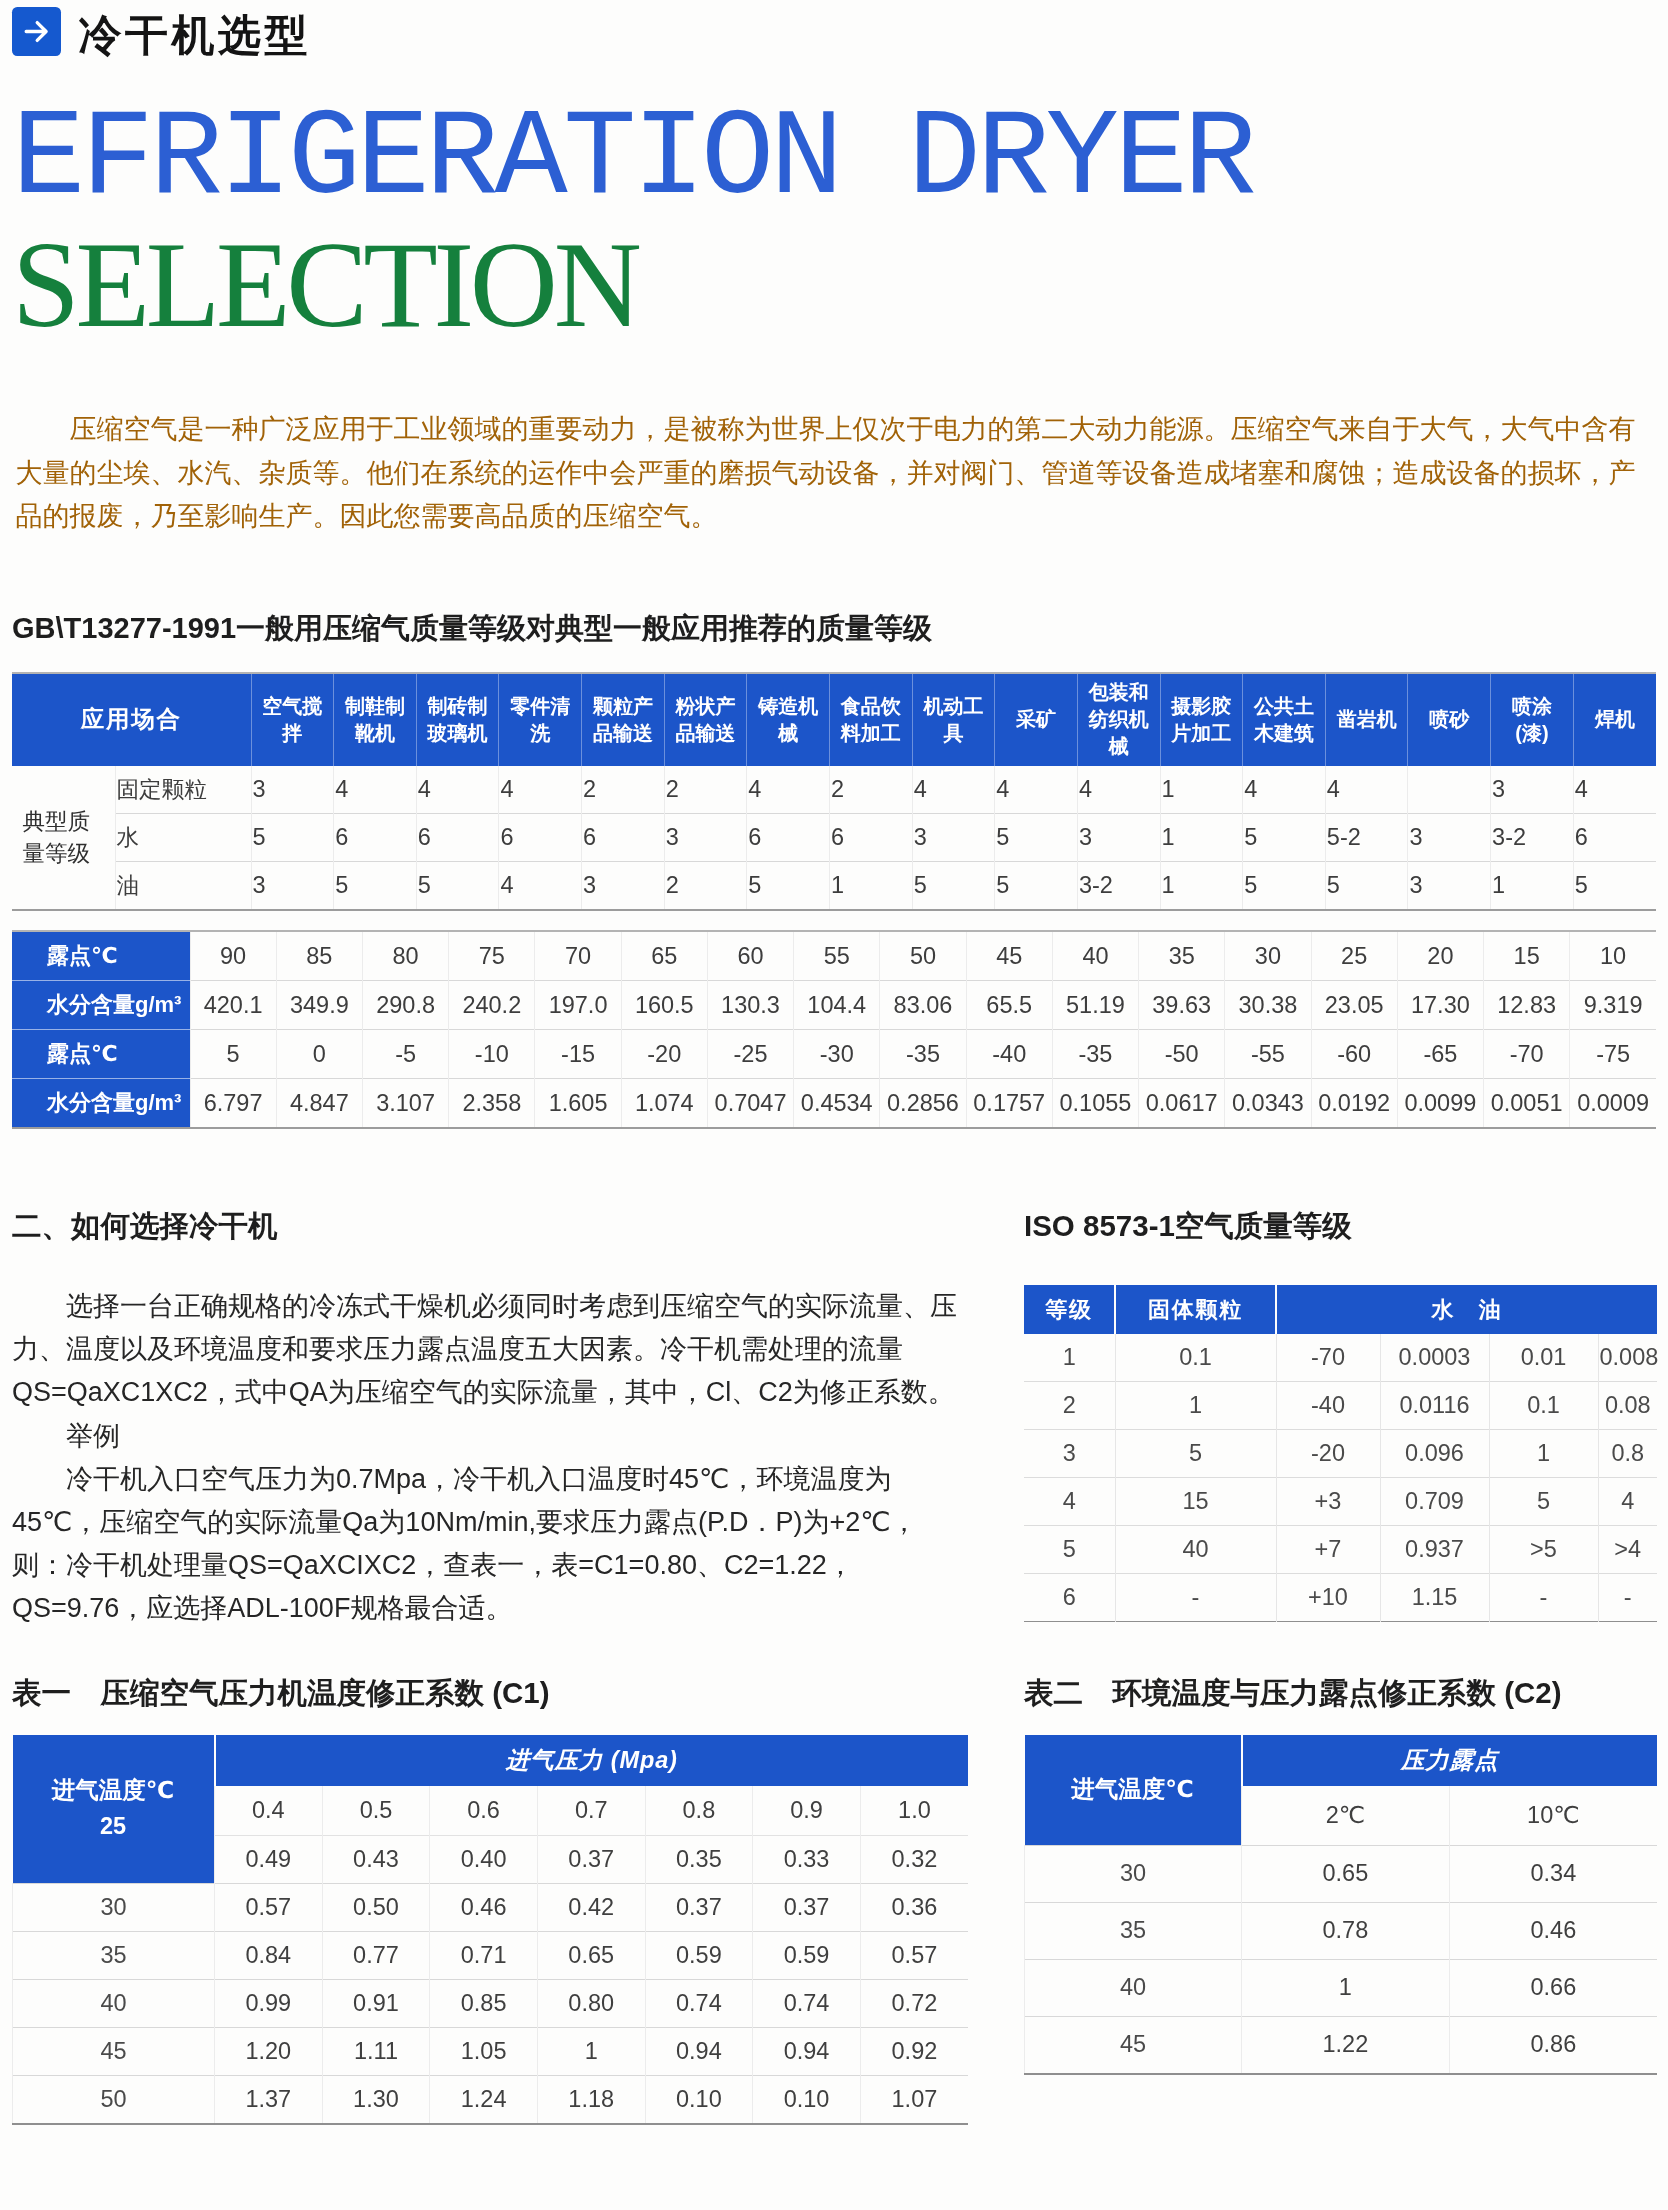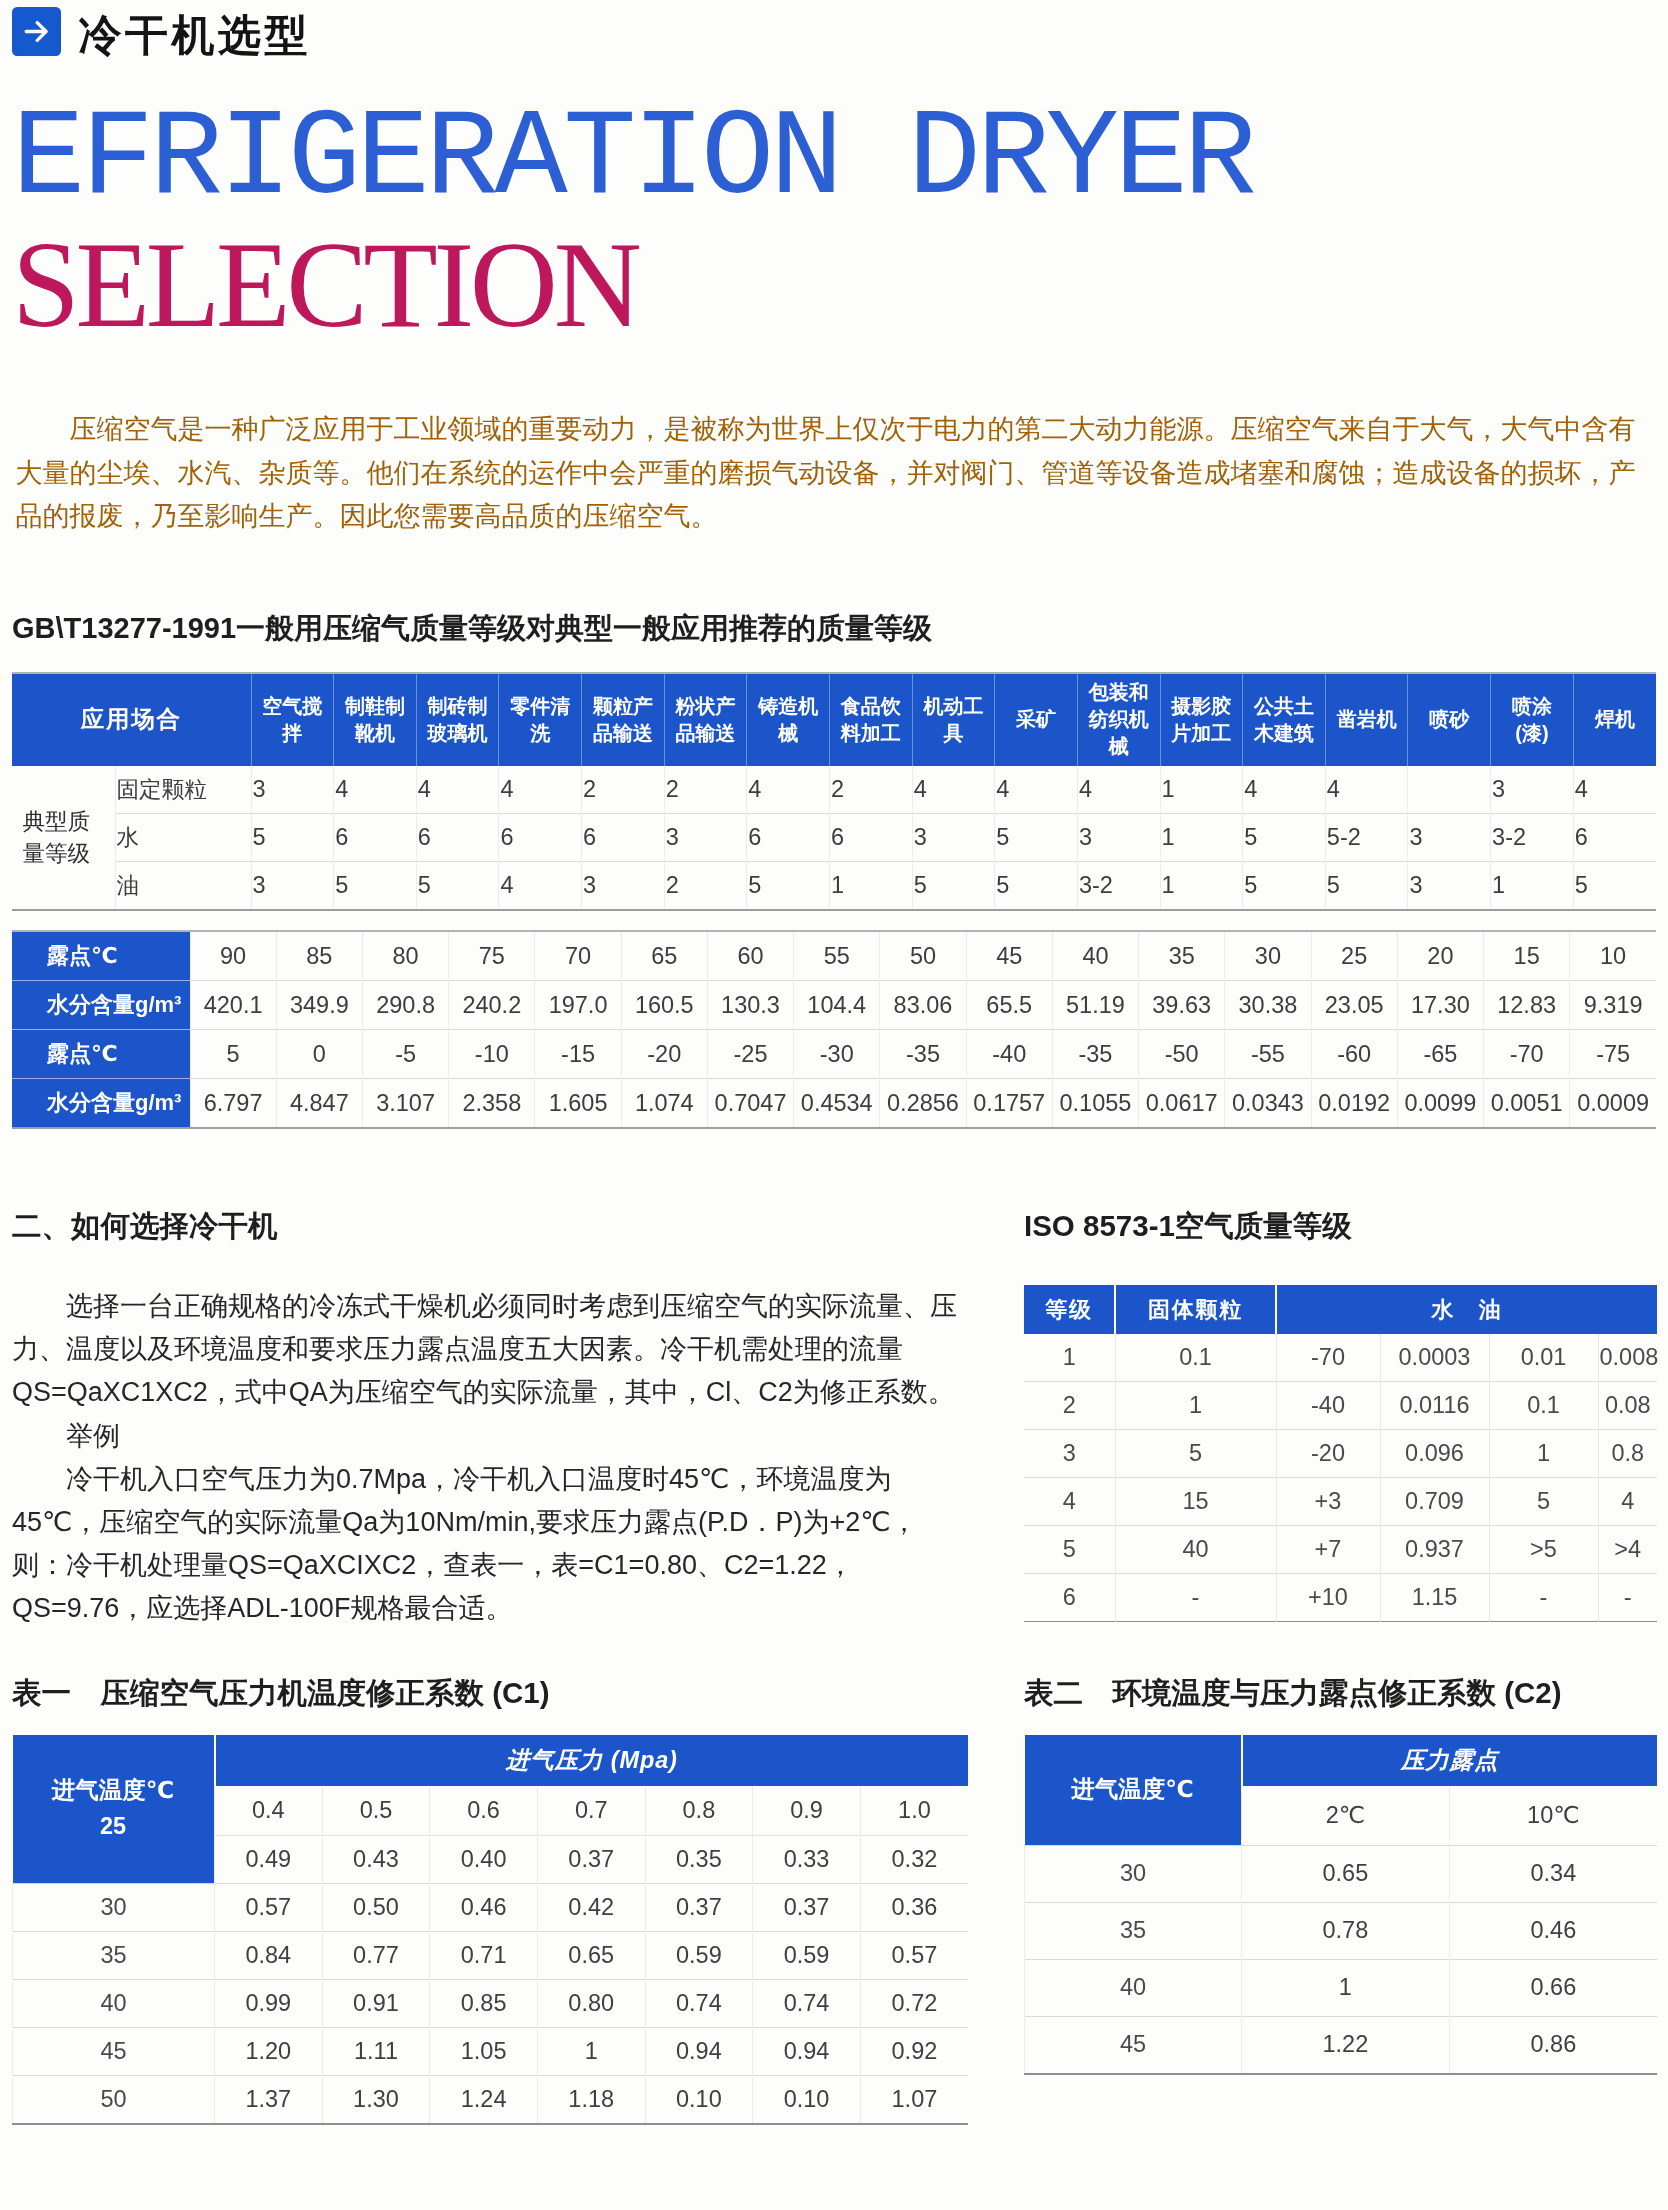--- a/index.html
+++ b/index.html
@@ -9,21 +9,21 @@
   
   .page-header{display:flex;align-items:flex-start;gap:17.4px;}
   .hdr-icon{width:49px;height:49px;background:#1559cf;border-radius:5.2px;
     display:flex;align-items:center;justify-content:center;flex:none;}
   .hdr-icon svg{width:33px;height:33px;}
   h1.page-title{font-size:43px;font-weight:700;margin:0;color:#141414;letter-spacing:3.5px;}
 
   .big-title{margin-top:37px;font-family:Liberation Mono, monospace;
     font-size:122px;line-height:.95;color:#2c5fd3;letter-spacing:-4.3px;font-weight:400;}
   .big-subtitle{margin-top:8.7px;font-family:"Liberation Serif","DejaVu Serif",serif;
-    font-size:122px;line-height:.95;color:#be185d;letter-spacing:-4.3px;font-weight:400;}
+    font-size:122px;line-height:.95;color:#15803d;letter-spacing:-4.3px;font-weight:400;}
 
   .intro{margin:66px 3.5px 0 3.5px;font-size:27px;line-height:1.6;color:#a16207;text-indent:2em;}
 
   .gb-title{margin:71px 0 0 0;font-size:29px;font-weight:600;color:#1e1e1e;}
 
   table{border-collapse:collapse;}
   .tbl{width:1644px;margin-top:22.6px;table-layout:fixed;
     border-top:2.6px solid #b3b3b3;border-bottom:2.6px solid #9c9c9c;}
 
   

